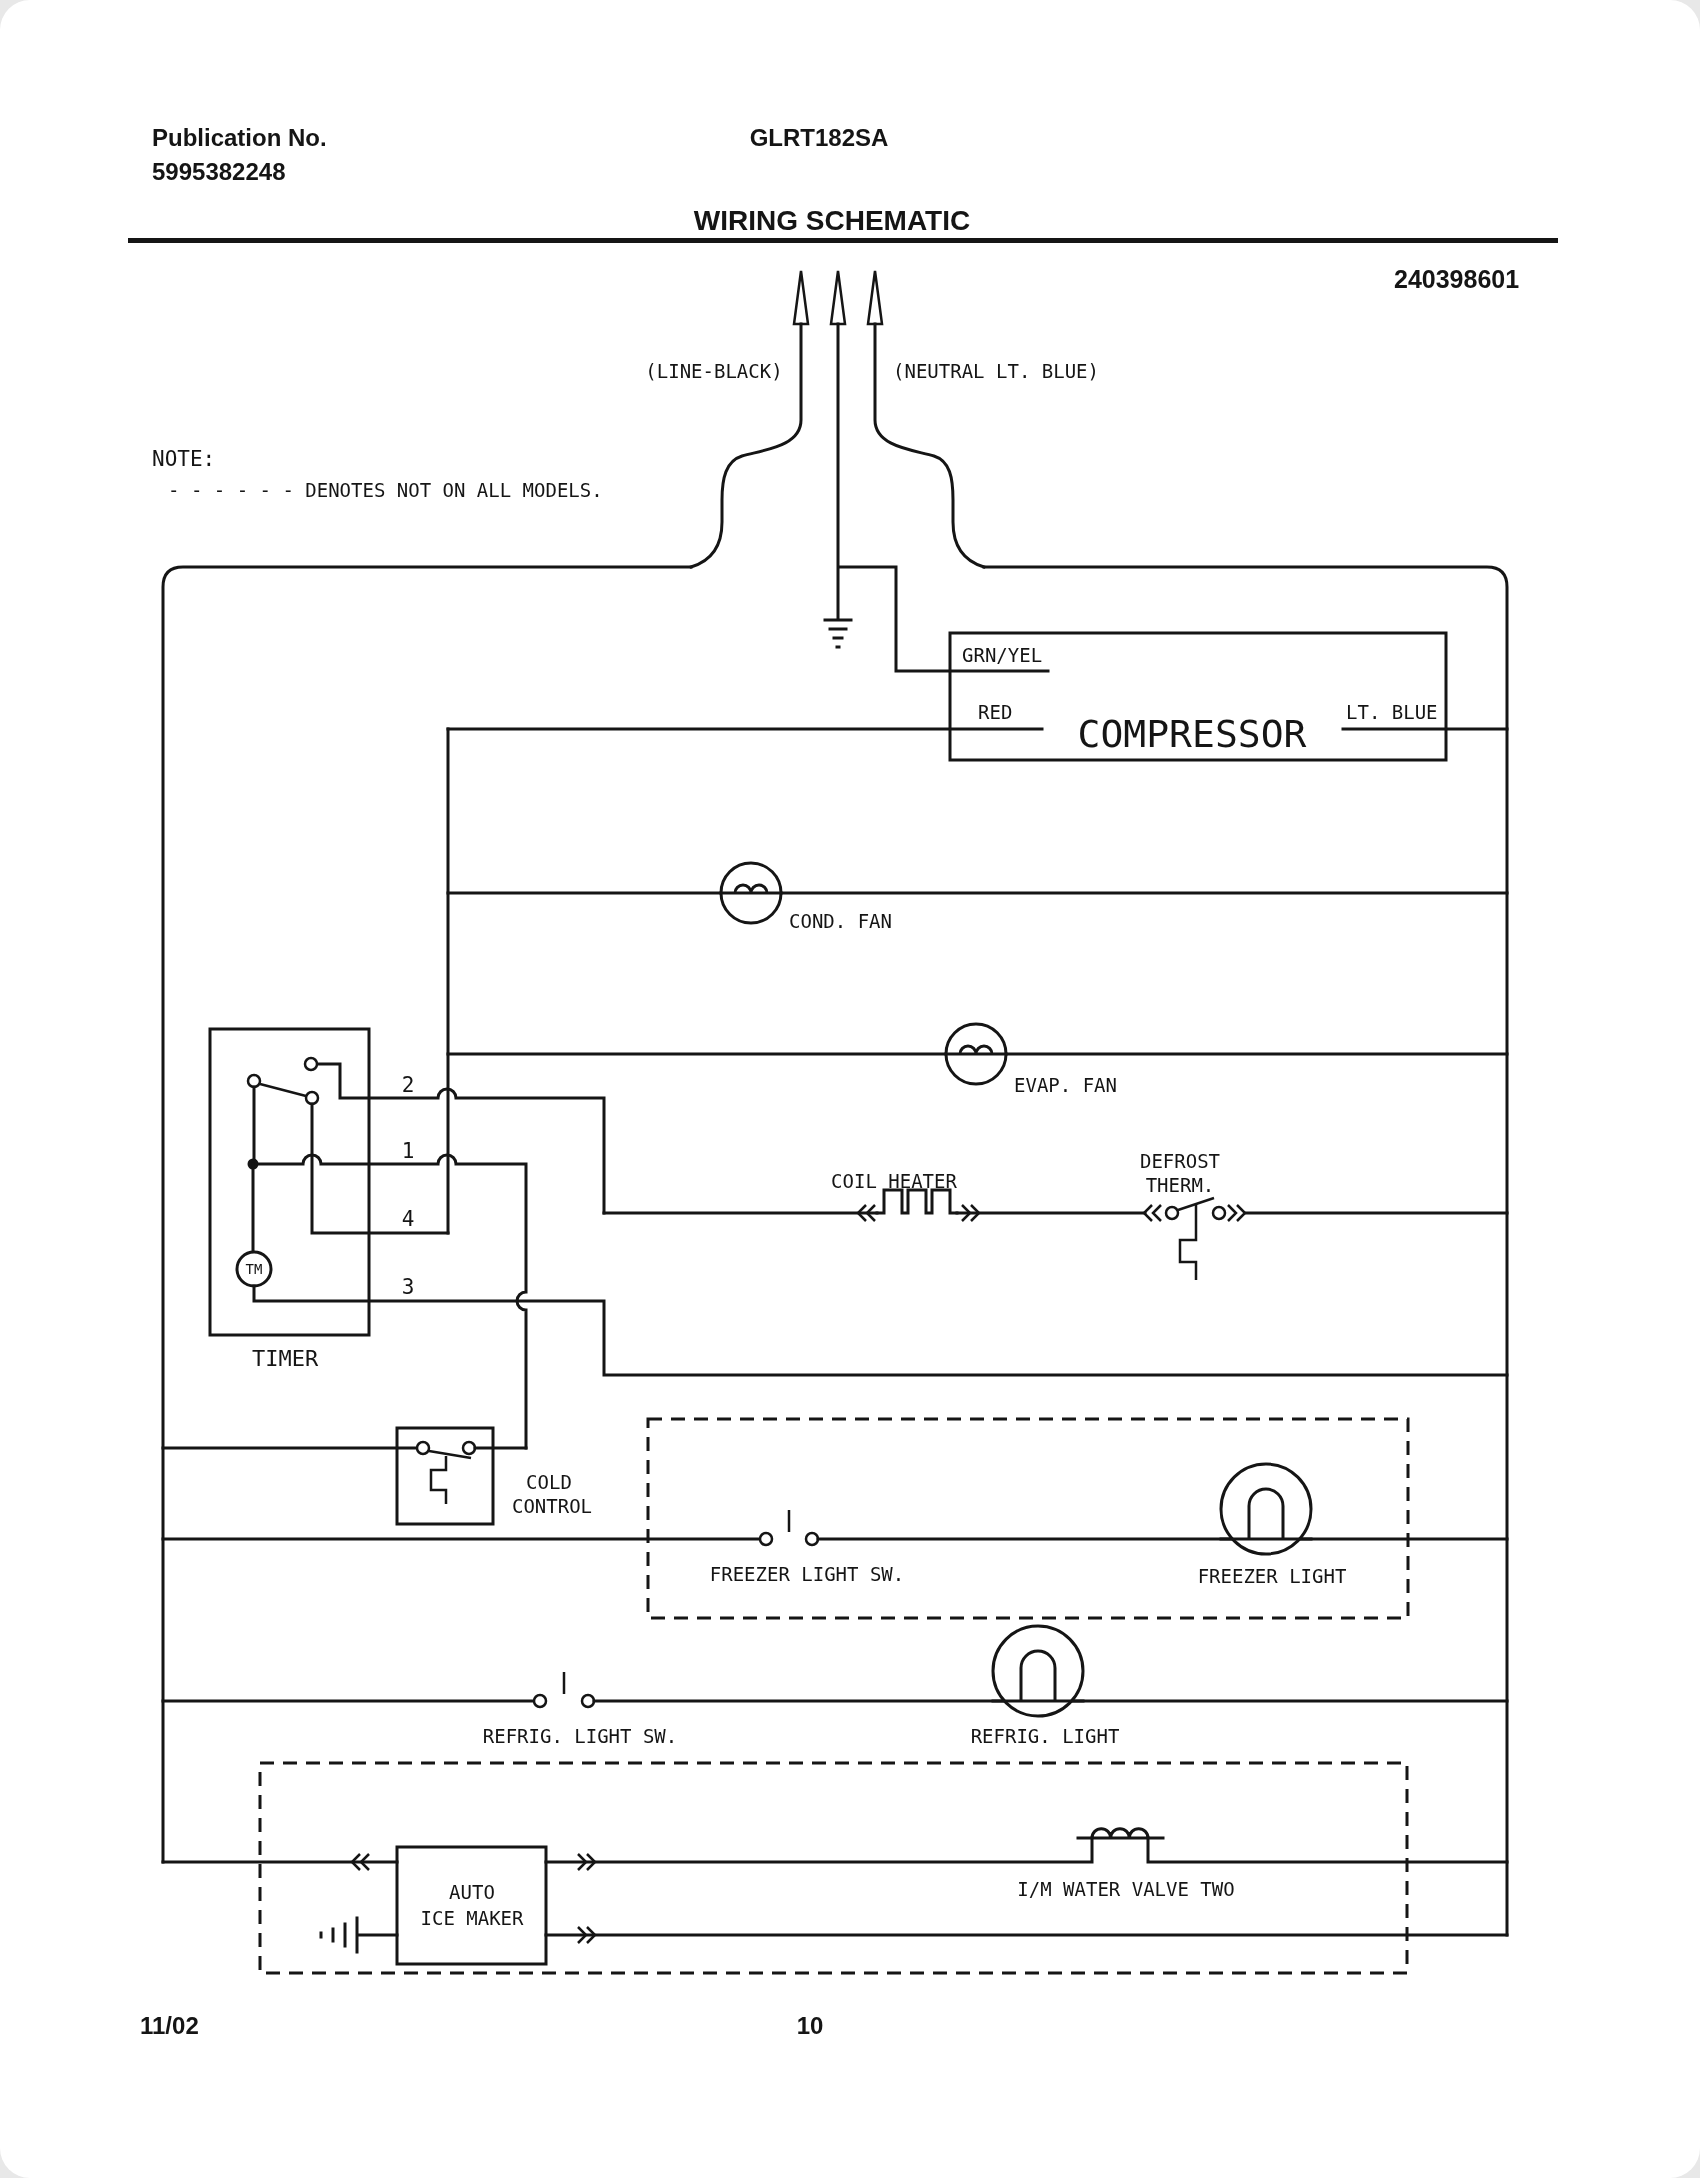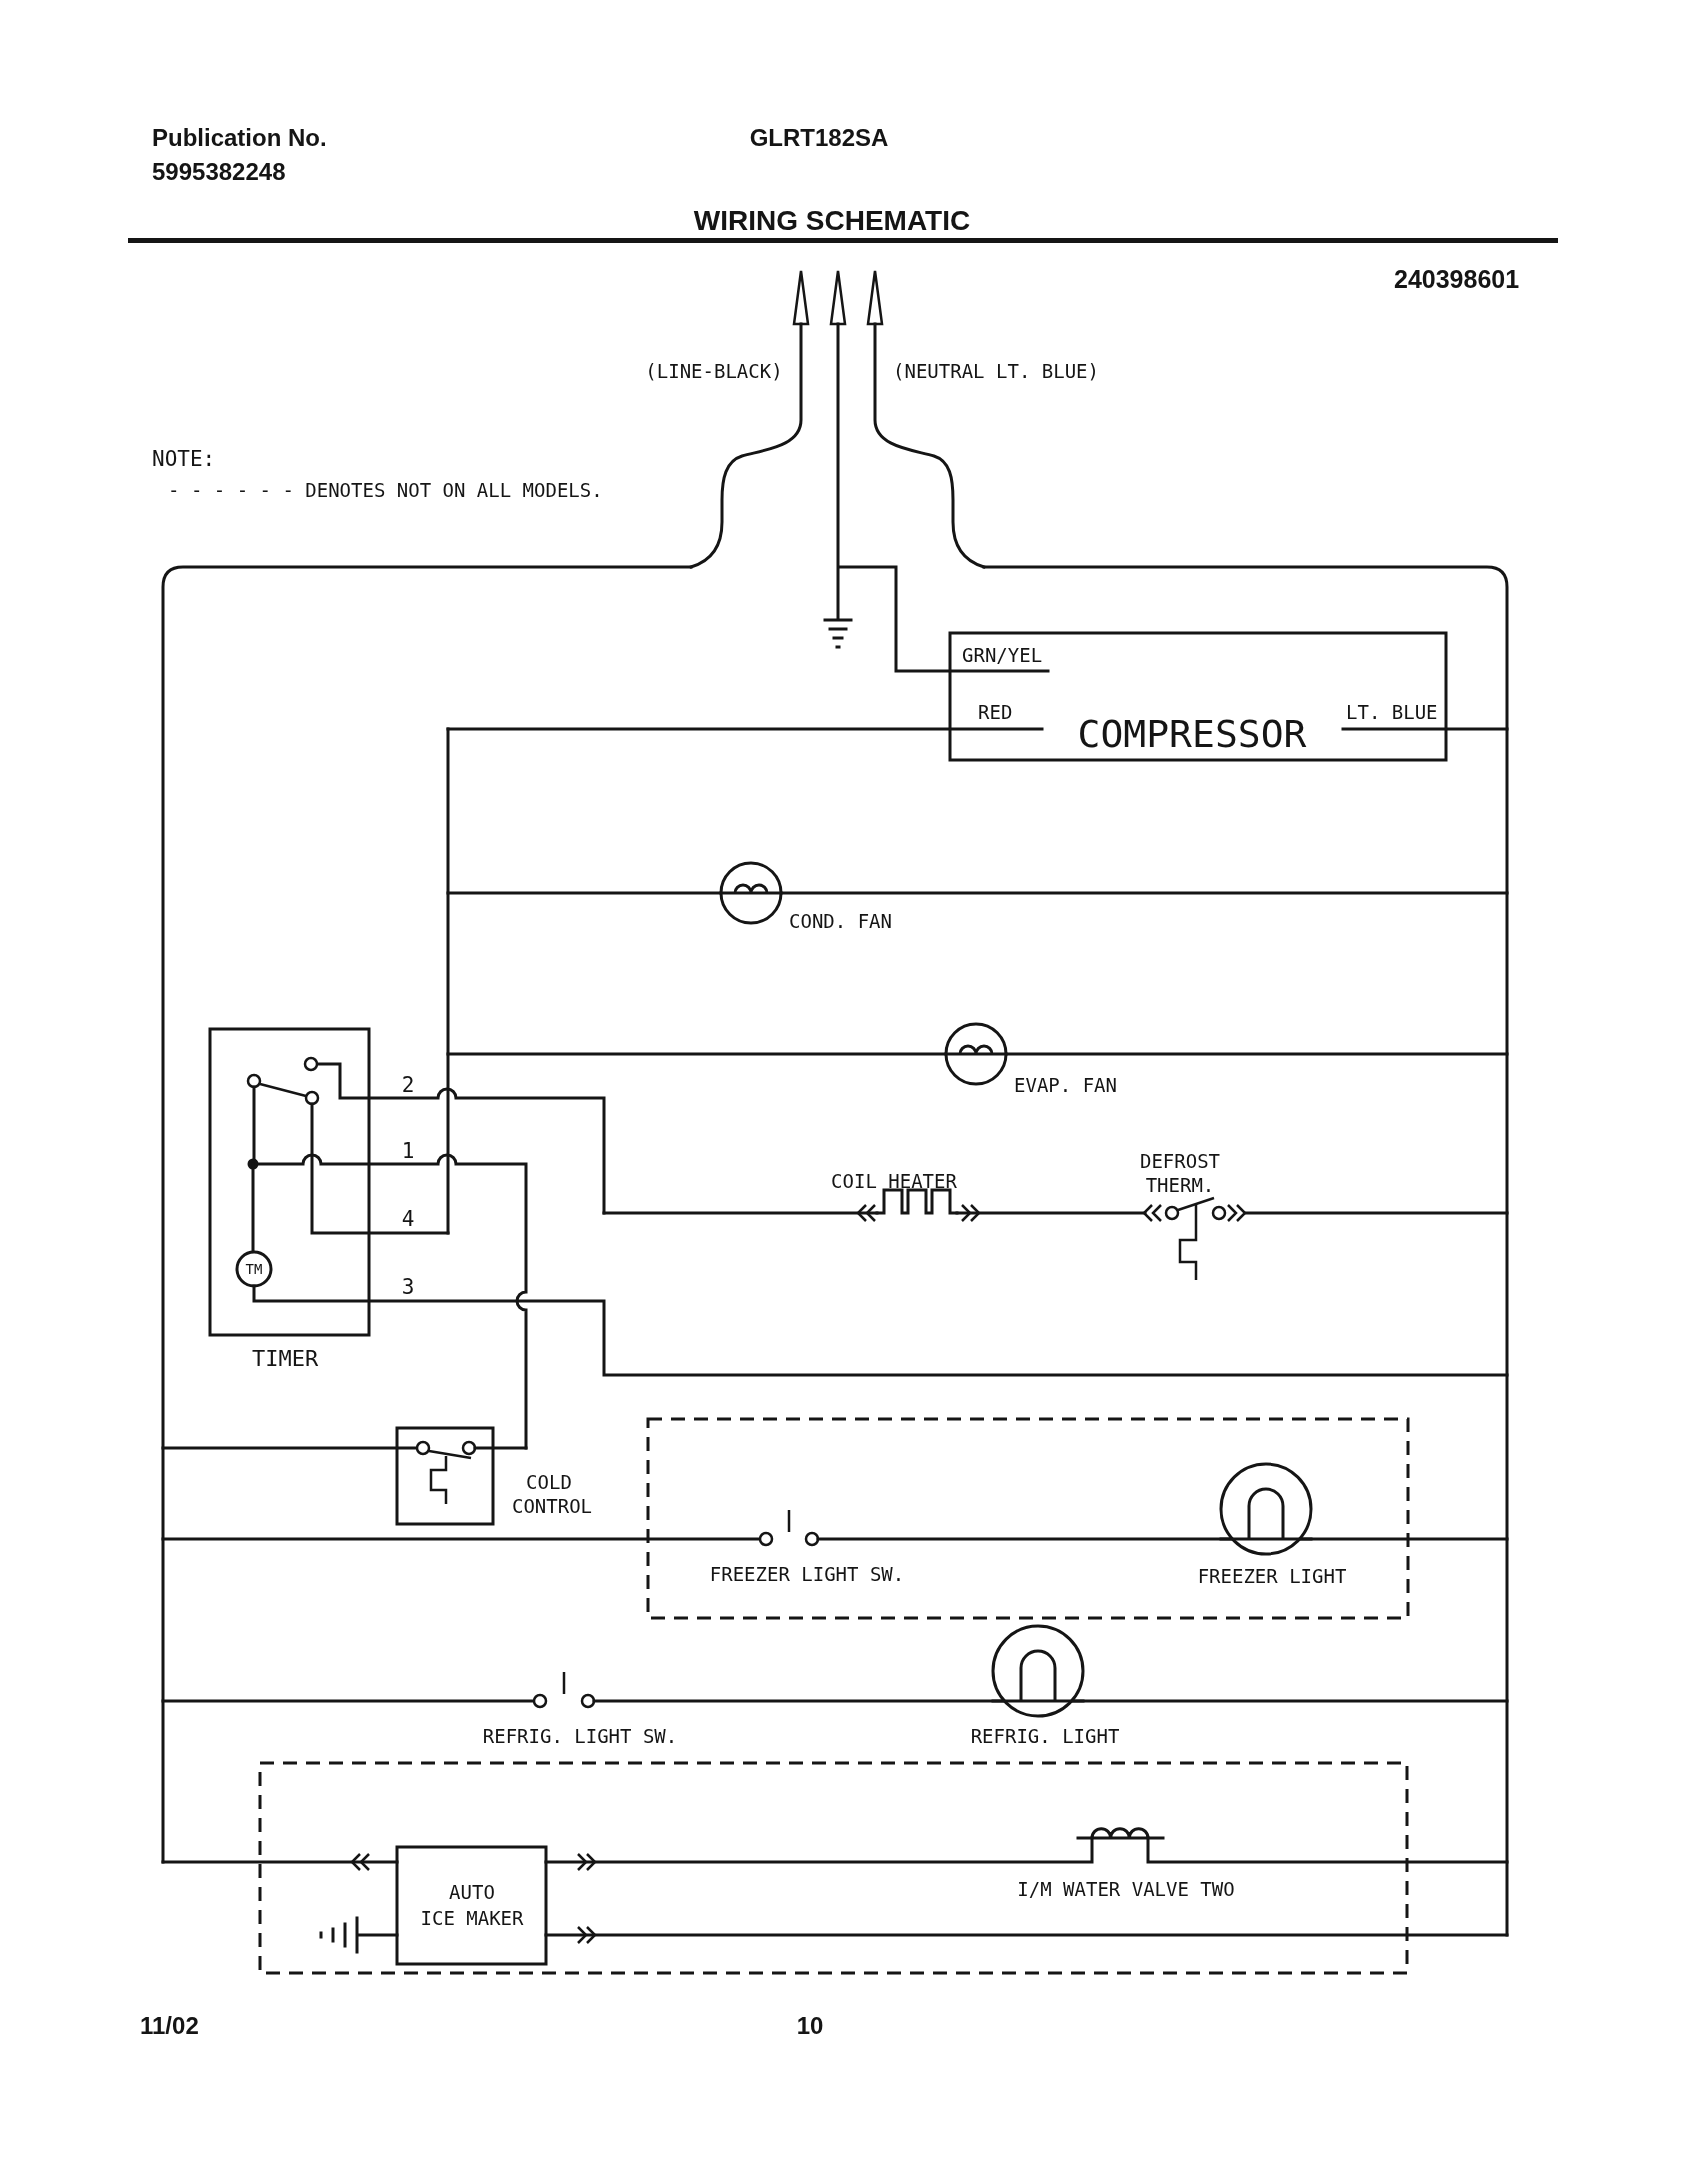--- a/index.html
+++ b/index.html
@@ -2,20 +2,21 @@
 <html><head>
 <meta charset="utf-8">
 <style>
   html,body{margin:0;padding:0;background:#e8e8e8;}
   .page{
     position:relative;
     width:1700px;height:2178px;
     background:#ffffff;
     font-family:"DejaVu Sans Mono", monospace;
     overflow:hidden;
+    border-radius:30px;
   }
   svg{position:absolute;left:0;top:0;}
   .wire{stroke:#151515;stroke-width:3;fill:none;stroke-linecap:square;}
   .wire-thin{stroke:#151515;stroke-width:2.5;fill:none;}
   .boxline{stroke:#151515;stroke-width:3;fill:none;}
   .dashedbox{stroke:#151515;stroke-width:3;fill:none;stroke-dasharray:14 9;}
   .term{stroke:#151515;stroke-width:2.5;fill:#ffffff;}
   .dot{fill:#151515;stroke:none;}
   .sym{stroke:#151515;stroke-width:3;fill:#ffffff;}
   .arrowhead{stroke:#151515;stroke-width:2.5;fill:#ffffff;}

